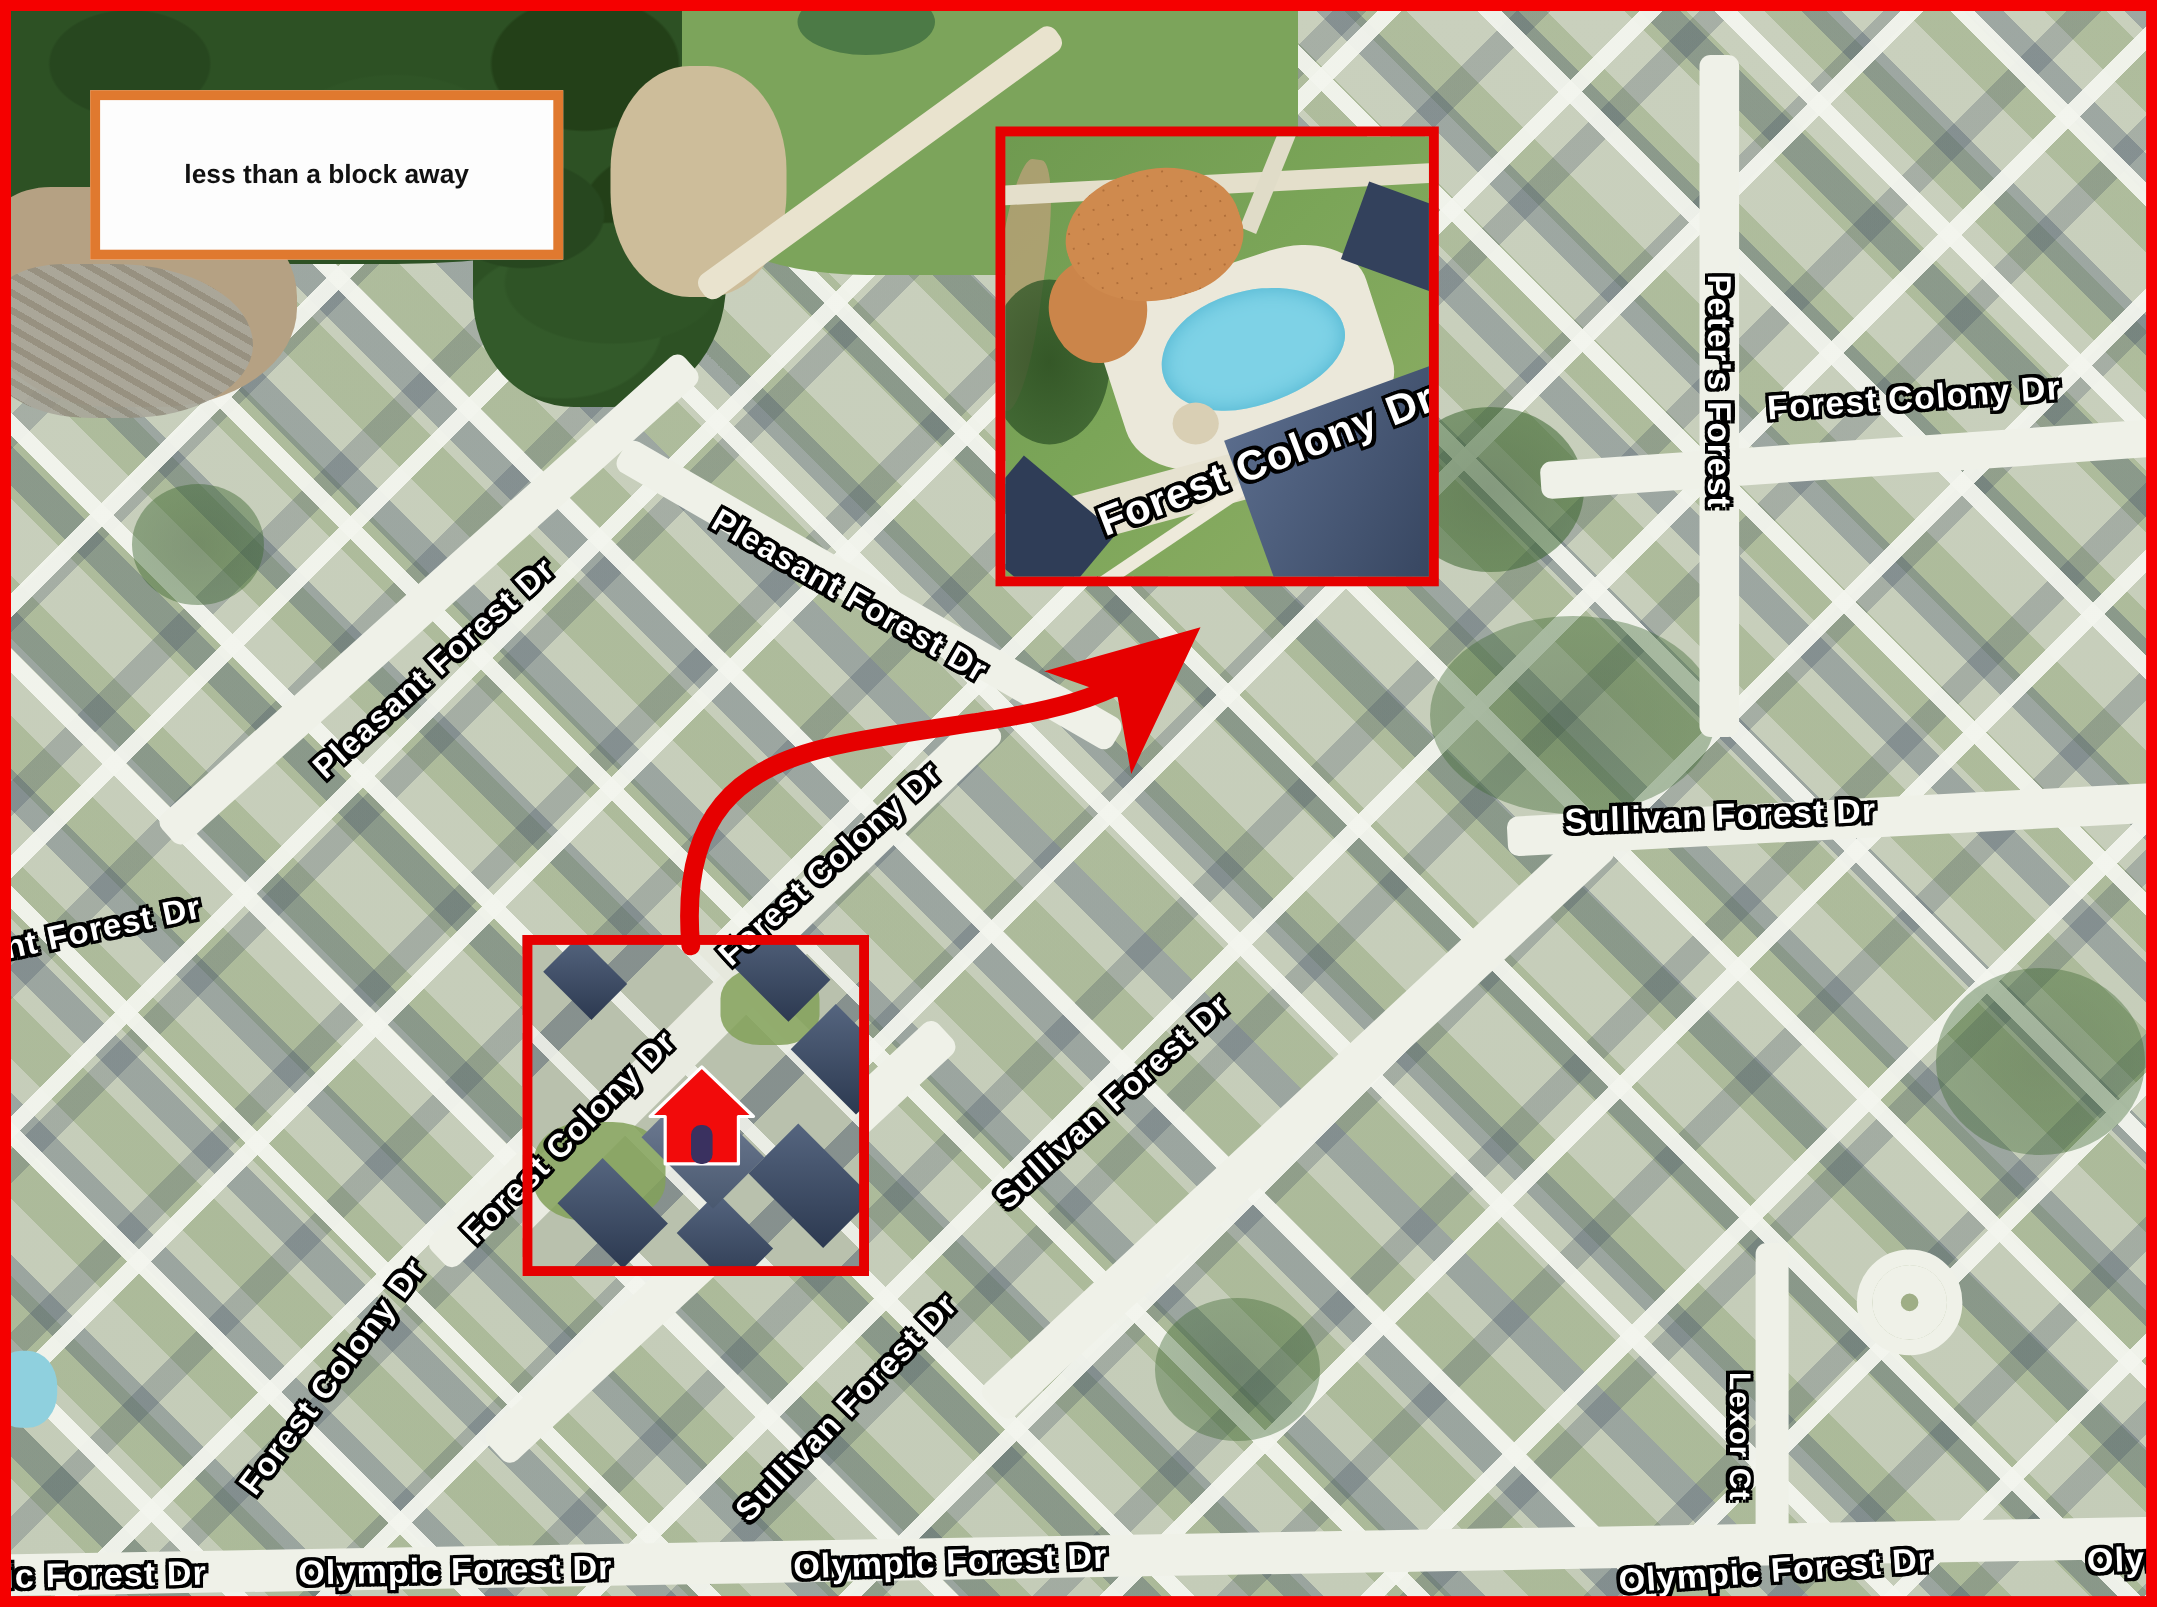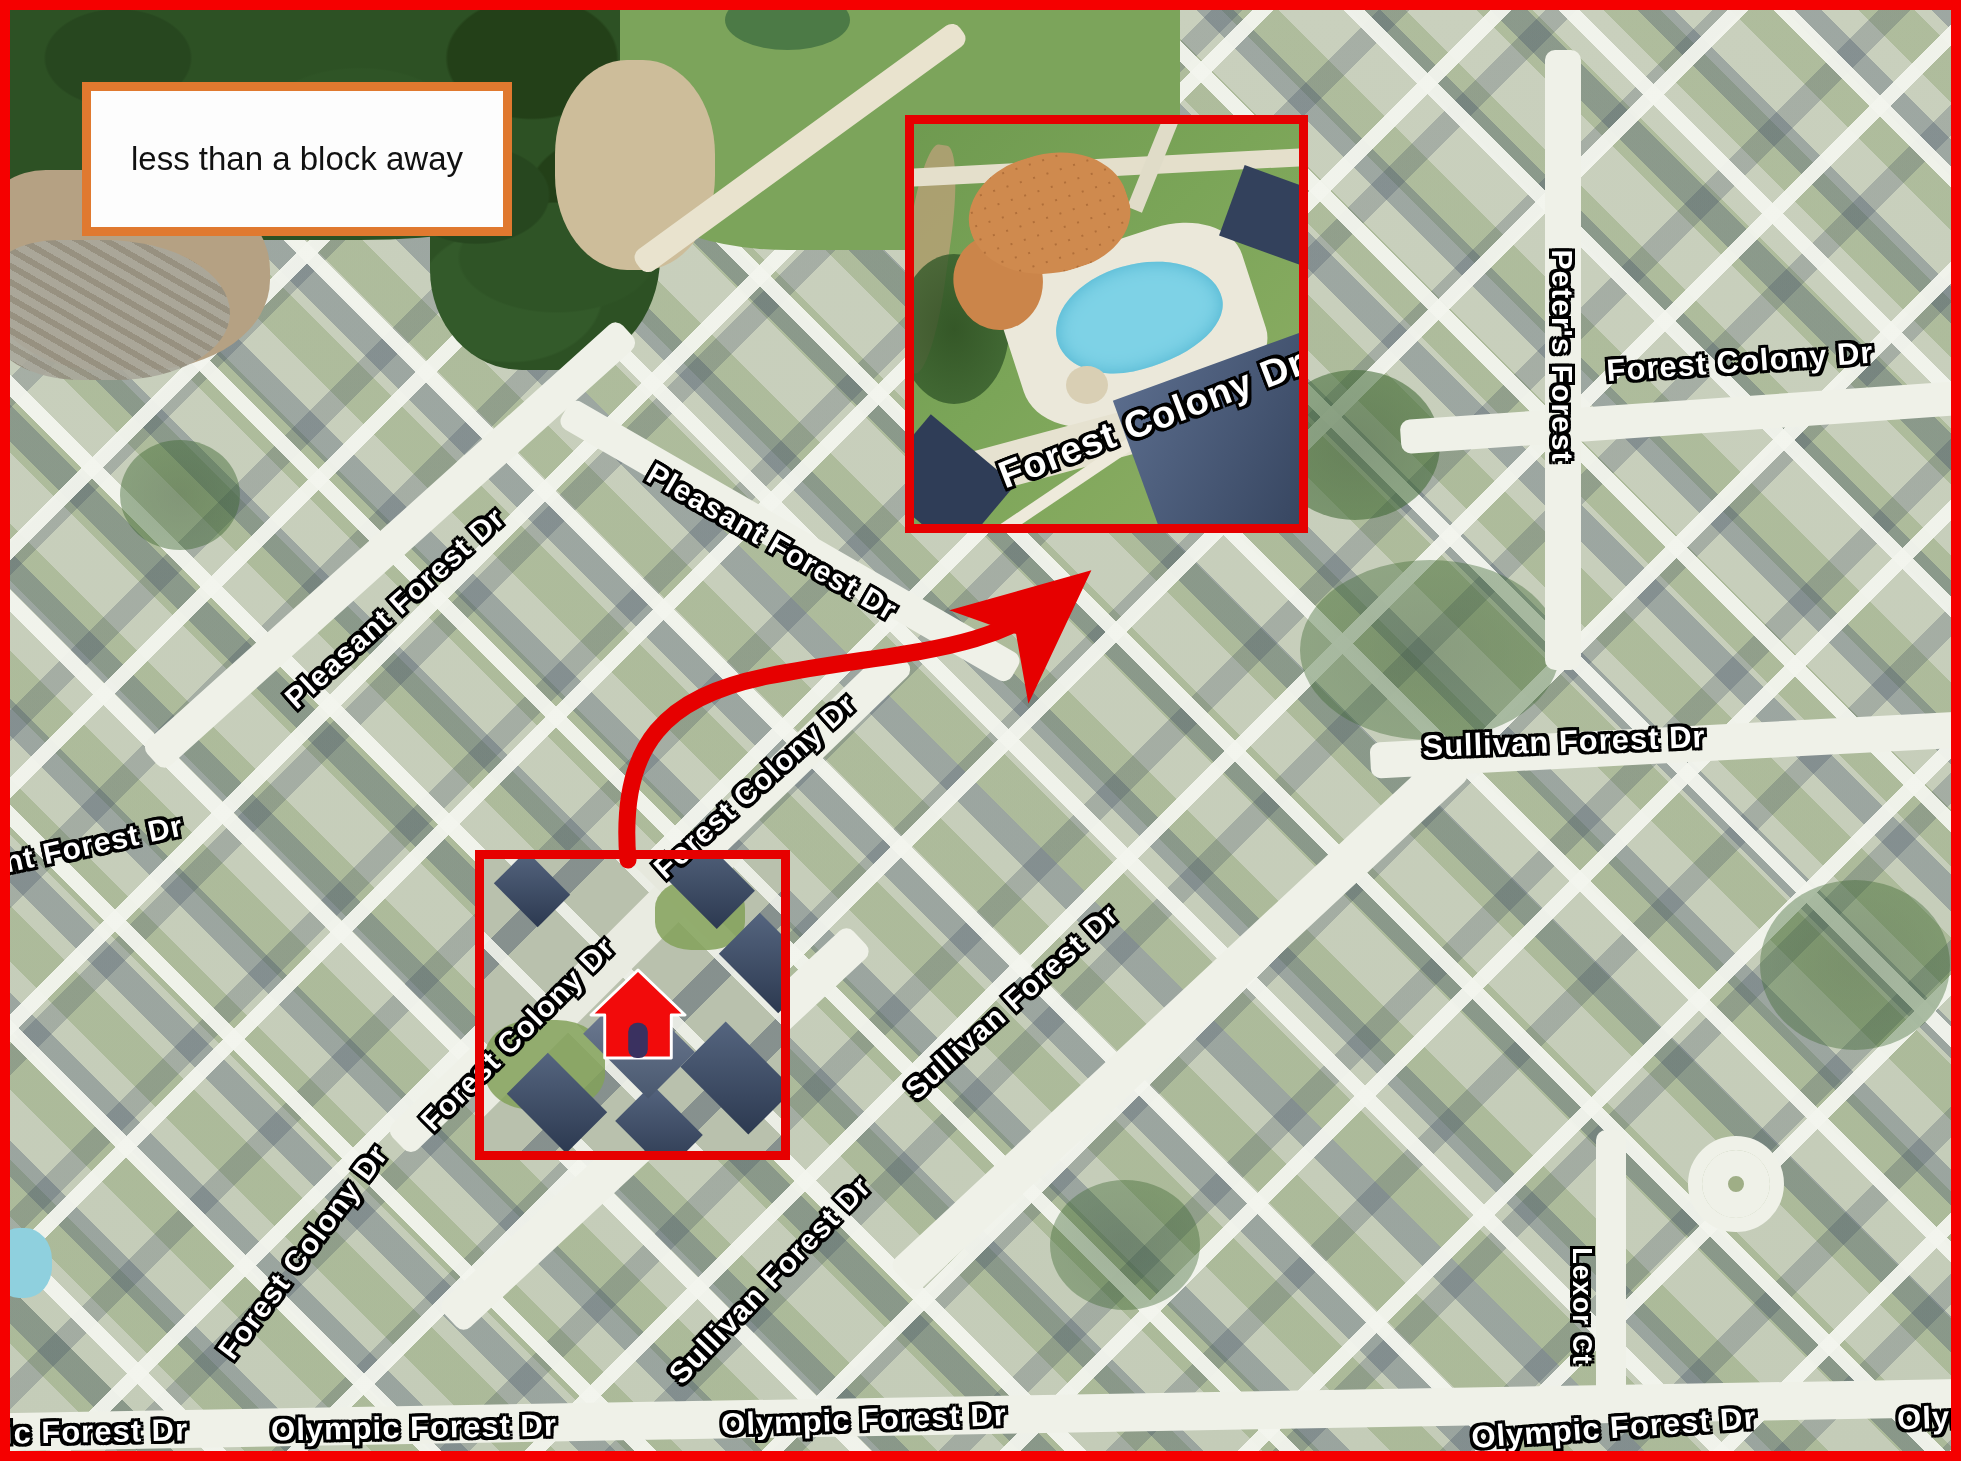--- a/index.html
+++ b/index.html
@@ -41,21 +41,21 @@
     z-index:30;
   }
   
   .pool-callout{
     position:absolute;left:82px;top:82px;width:430px;height:154px;
     background:#fdfdfd;border:9px solid #e0792f;z-index:60;
     display:flex;flex-direction:column;align-items:center;justify-content:center;
     color:#111;text-align:center;
   }
   .pool-callout .t1{font-size:46px;font-weight:bold;line-height:1.05;}
-  .pool-callout .t2{font-size:33px;font-weight:normal;line-height:1.2;}
+  .pool-callout .t2{font-size:24px;font-weight:bold;line-height:1.2;}
   
   .inset{
     position:absolute;left:905px;top:115px;width:403px;height:418px;
     border:9px solid #e60000;z-index:40;overflow:hidden;
     background:linear-gradient(135deg,#6f9a50 0%,#7ba558 45%,#8fae66 100%);
   }
   .inset .deck{position:absolute;left:95px;top:115px;width:250px;height:175px;
     background:#ebe8da;border-radius:22% 30% 26% 34%;transform:rotate(-18deg);}
   .inset .playground{position:absolute;left:55px;top:30px;width:160px;height:120px;
     background:radial-gradient(rgba(120,60,20,.35) 8%,transparent 9%) 0 0/14px 14px,#cf8a4e;

